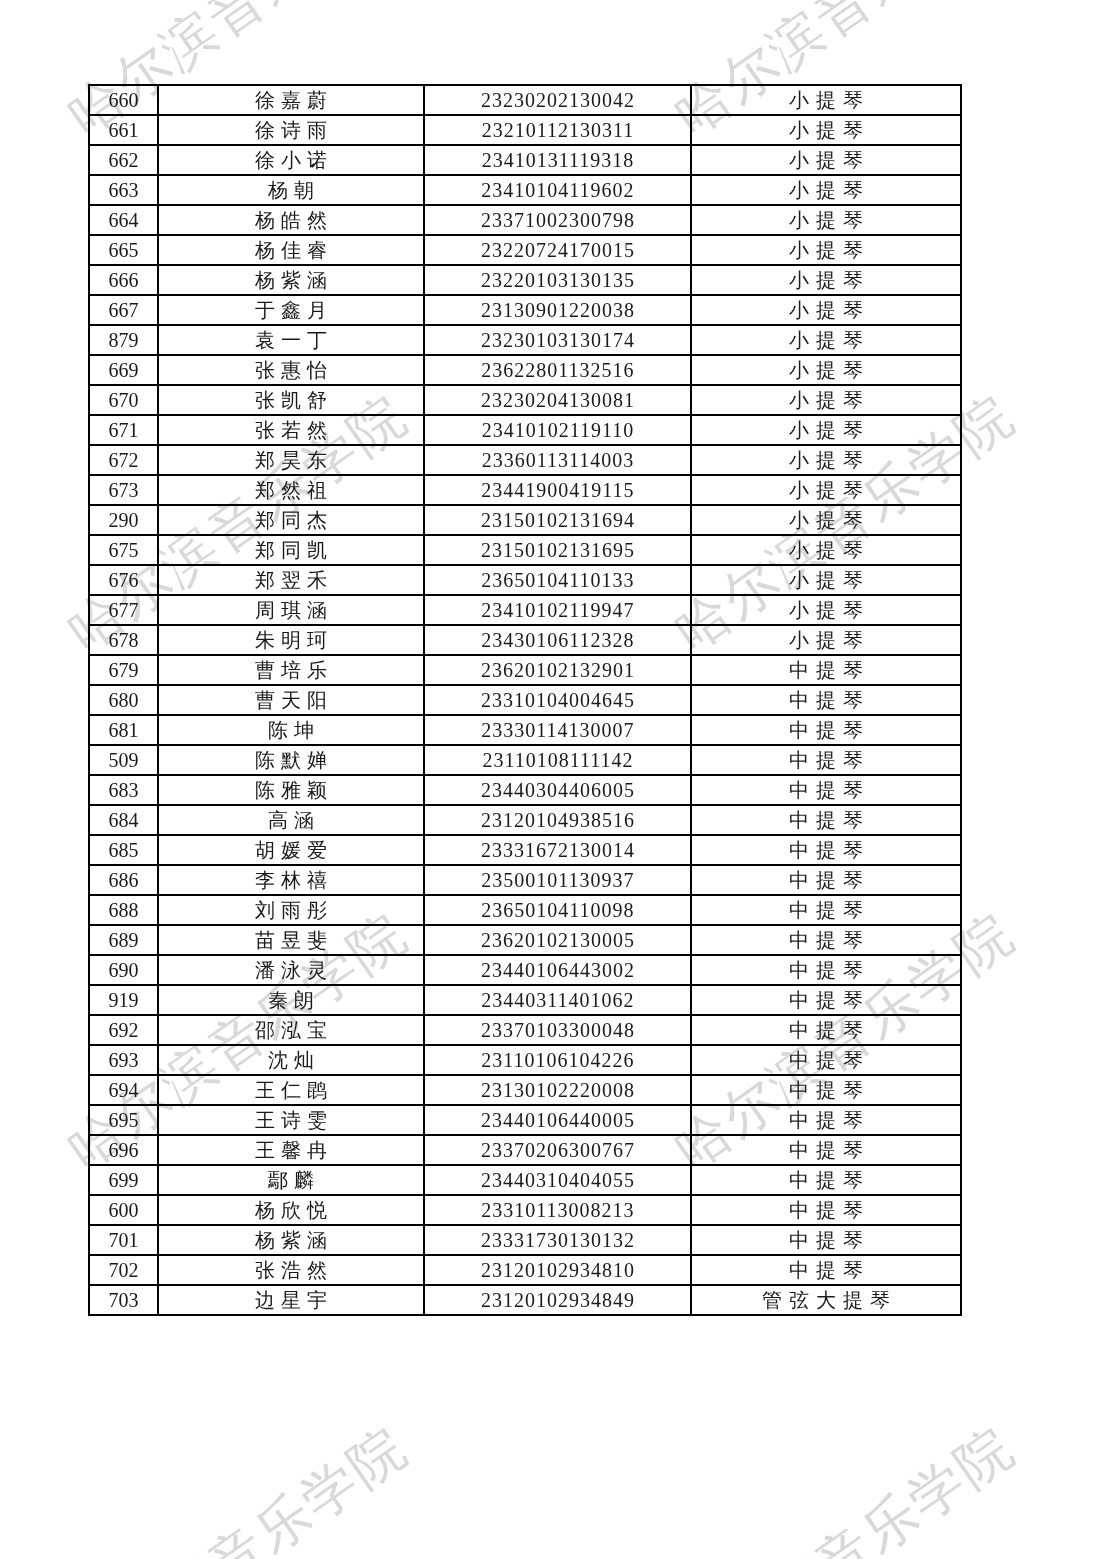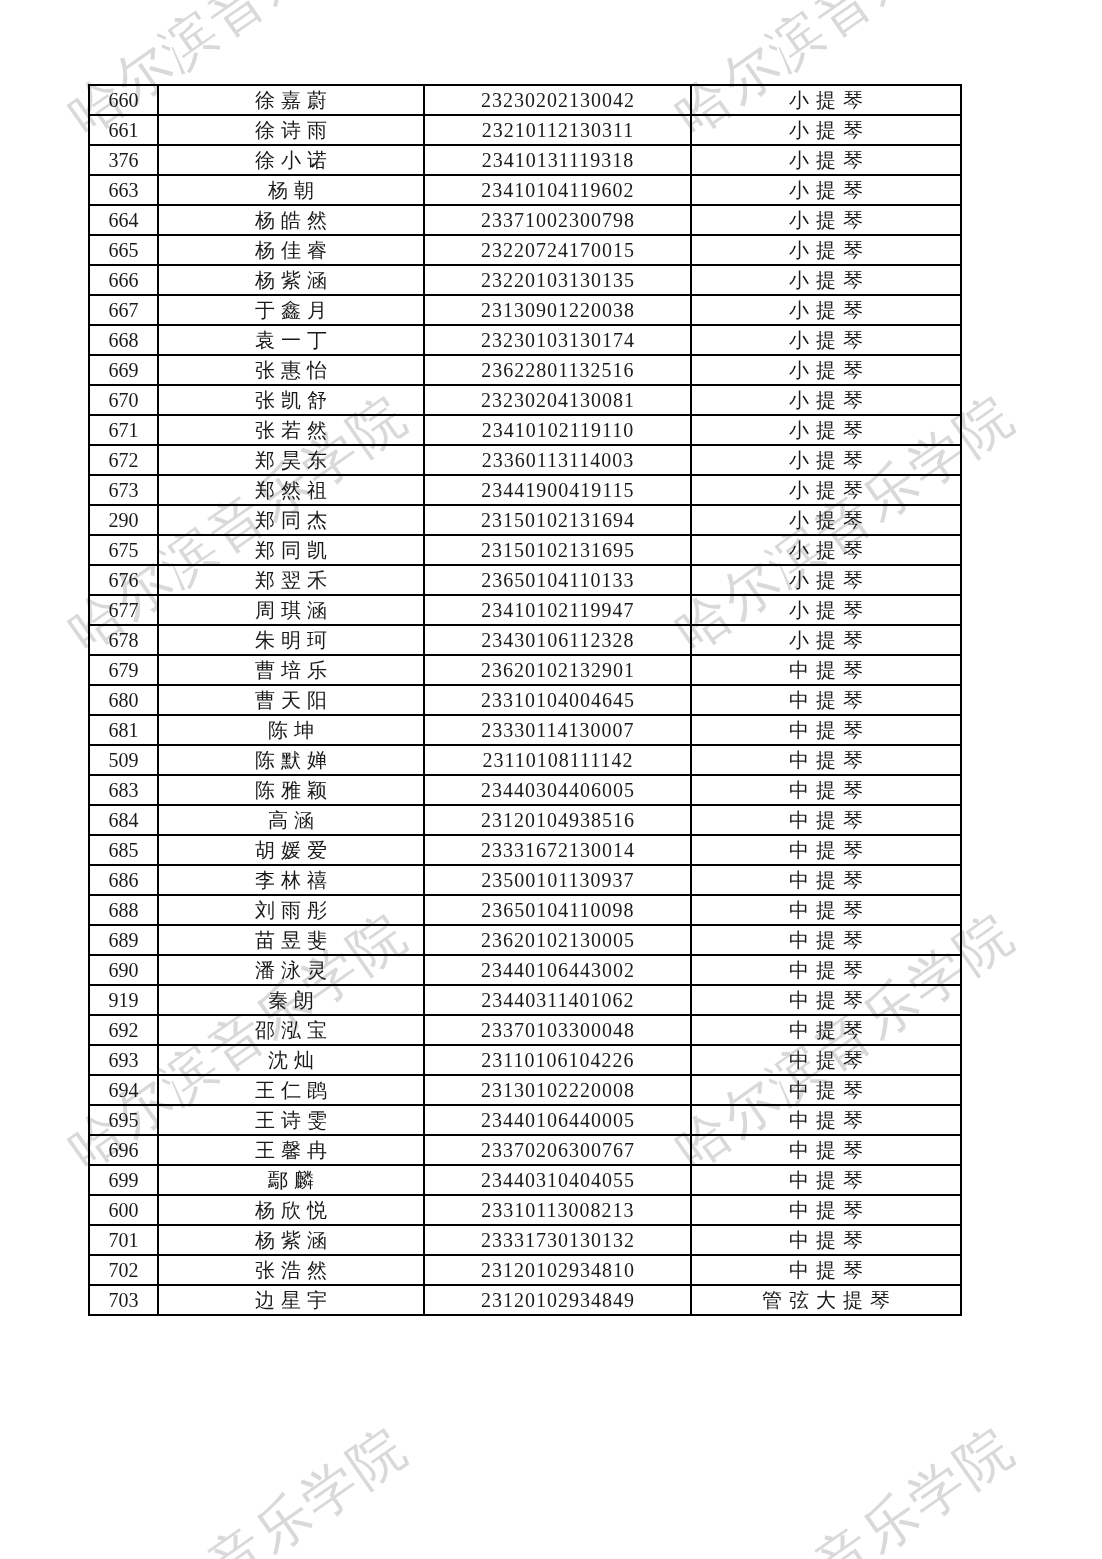--- a/index.html
+++ b/index.html
@@ -105,21 +105,21 @@
     </tr>
 
     <tr>
       <td class="c-no">661</td>
       <td class="c-name">徐诗雨</td>
       <td class="c-id">23210112130311</td>
       <td class="c-inst">小提琴</td>
     </tr>
 
     <tr>
-      <td class="c-no">376</td>
+      <td class="c-no">662</td>
       <td class="c-name">徐小诺</td>
       <td class="c-id">23410131119318</td>
       <td class="c-inst">小提琴</td>
     </tr>
 
     <tr>
       <td class="c-no">663</td>
       <td class="c-name">杨朝</td>
       <td class="c-id">23410104119602</td>
       <td class="c-inst">小提琴</td>
@@ -147,21 +147,21 @@
     </tr>
 
     <tr>
       <td class="c-no">667</td>
       <td class="c-name">于鑫月</td>
       <td class="c-id">23130901220038</td>
       <td class="c-inst">小提琴</td>
     </tr>
 
     <tr>
-      <td class="c-no">668</td>
+      <td class="c-no">879</td>
       <td class="c-name">袁一丁</td>
       <td class="c-id">23230103130174</td>
       <td class="c-inst">小提琴</td>
     </tr>
 
     <tr>
       <td class="c-no">669</td>
       <td class="c-name">张惠怡</td>
       <td class="c-id">23622801132516</td>
       <td class="c-inst">小提琴</td>

